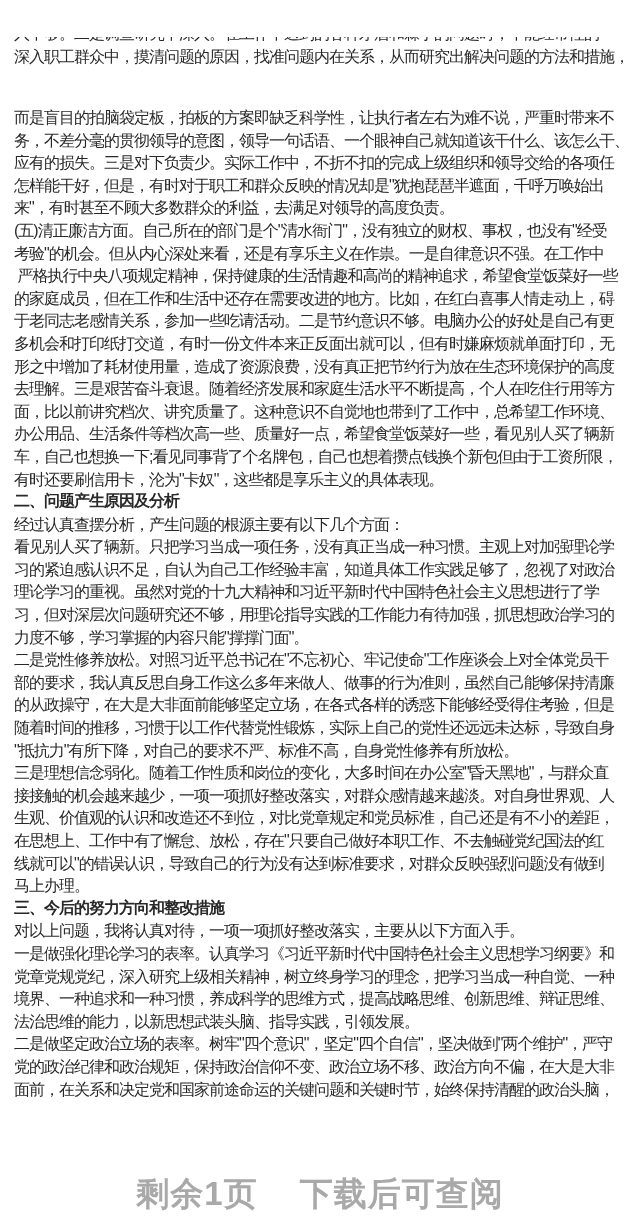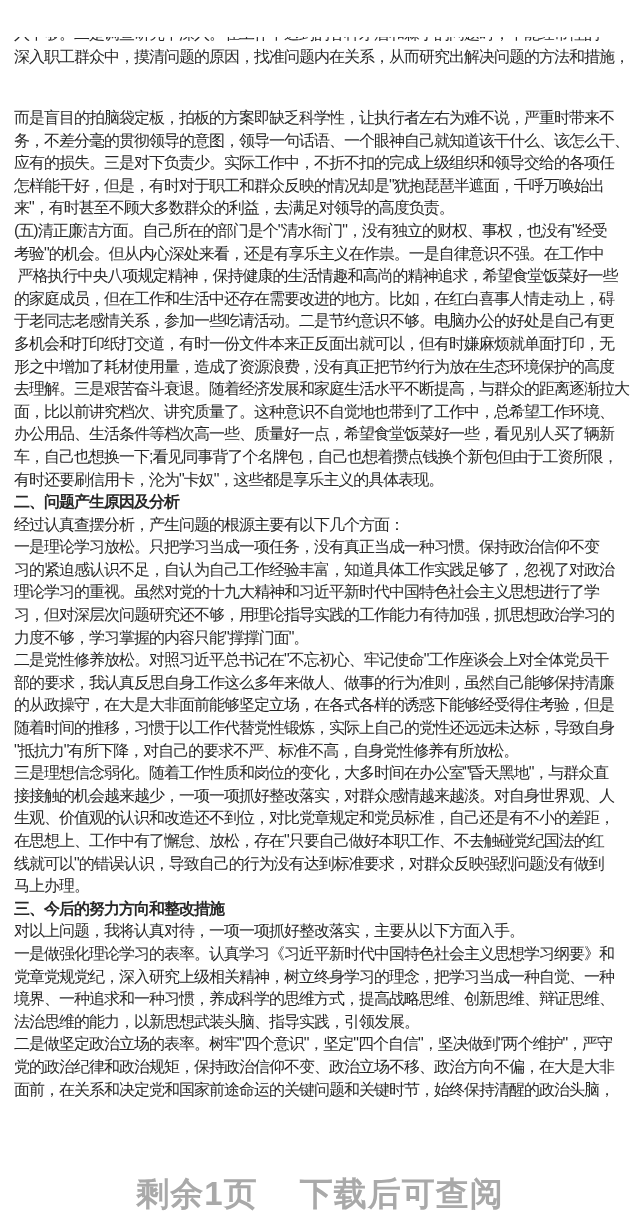--- a/index.html
+++ b/index.html
@@ -21,21 +21,21 @@
   .textblock.top  { top: -14px; }
   .textblock.main { top: 70px; }
   .line {
     height: 22.6px;
     line-height: 22.6px;
     font-size: 16px;
     letter-spacing: -1px;
     white-space: pre;
     overflow: hidden;
   }
-  .line.bold { font-weight: bold; }
+  .line.bold { font-weight: bold; font-family: Liberation Mono, monospace; }
   .footer {
     position: absolute;
     top: 1138px;
     left: 0;
     width: 100%;
     text-align: center;
     font-weight: bold;
     font-size: 33px;
     line-height: 38px;
     color: #a9a9a9;
@@ -60,28 +60,28 @@
       <div class="line">应有的损失。三是对下负责少。实际工作中，不折不扣的完成上级组织和领导交给的各项任</div>
       <div class="line">怎样能干好，但是，有时对于职工和群众反映的情况却是"犹抱琵琶半遮面，千呼万唤始出</div>
       <div class="line">来"，有时甚至不顾大多数群众的利益，去满足对领导的高度负责。</div>
       <div class="line">(五)清正廉洁方面。自己所在的部门是个"清水衙门"，没有独立的财权、事权，也没有"经受</div>
       <div class="line">考验"的机会。但从内心深处来看，还是有享乐主义在作祟。一是自律意识不强。在工作中</div>
       <div class="line"> 严格执行中央八项规定精神，保持健康的生活情趣和高尚的精神追求，希望食堂饭菜好一些</div>
       <div class="line">的家庭成员，但在工作和生活中还存在需要改进的地方。比如，在红白喜事人情走动上，碍</div>
       <div class="line">于老同志老感情关系，参加一些吃请活动。二是节约意识不够。电脑办公的好处是自己有更</div>
       <div class="line">多机会和打印纸打交道，有时一份文件本来正反面出就可以，但有时嫌麻烦就单面打印，无</div>
       <div class="line">形之中增加了耗材使用量，造成了资源浪费，没有真正把节约行为放在生态环境保护的高度</div>
-      <div class="line">去理解。三是艰苦奋斗衰退。随着经济发展和家庭生活水平不断提高，与群众的距离逐渐拉大</div>
+      <div class="line">去理解。三是艰苦奋斗衰退。随着经济发展和家庭生活水平不断提高，个人在吃住行用等方</div>
       <div class="line">面，比以前讲究档次、讲究质量了。这种意识不自觉地也带到了工作中，总希望工作环境、</div>
       <div class="line">办公用品、生活条件等档次高一些、质量好一点，希望食堂饭菜好一些，看见别人买了辆新</div>
       <div class="line">车，自己也想换一下;看见同事背了个名牌包，自己也想着攒点钱换个新包但由于工资所限，</div>
       <div class="line">有时还要刷信用卡，沦为"卡奴"，这些都是享乐主义的具体表现。</div>
       <div class="line bold">二、问题产生原因及分析</div>
       <div class="line">经过认真查摆分析，产生问题的根源主要有以下几个方面：</div>
-      <div class="line">一是理论学习放松。只把学习当成一项任务，没有真正当成一种习惯。保持政治信仰不变</div>
+      <div class="line">看见别人买了辆新。只把学习当成一项任务，没有真正当成一种习惯。主观上对加强理论学</div>
       <div class="line">习的紧迫感认识不足，自认为自己工作经验丰富，知道具体工作实践足够了，忽视了对政治</div>
       <div class="line">理论学习的重视。虽然对党的十九大精神和习近平新时代中国特色社会主义思想进行了学</div>
       <div class="line">习，但对深层次问题研究还不够，用理论指导实践的工作能力有待加强，抓思想政治学习的</div>
       <div class="line">力度不够，学习掌握的内容只能"撑撑门面"。</div>
       <div class="line">二是党性修养放松。对照习近平总书记在"不忘初心、牢记使命"工作座谈会上对全体党员干</div>
       <div class="line">部的要求，我认真反思自身工作这么多年来做人、做事的行为准则，虽然自己能够保持清廉</div>
       <div class="line">的从政操守，在大是大非面前能够坚定立场，在各式各样的诱惑下能够经受得住考验，但是</div>
       <div class="line">随着时间的推移，习惯于以工作代替党性锻炼，实际上自己的党性还远远未达标，导致自身</div>
       <div class="line">"抵抗力"有所下降，对自己的要求不严、标准不高，自身党性修养有所放松。</div>
       <div class="line">三是理想信念弱化。随着工作性质和岗位的变化，大多时间在办公室"昏天黑地"，与群众直</div>

